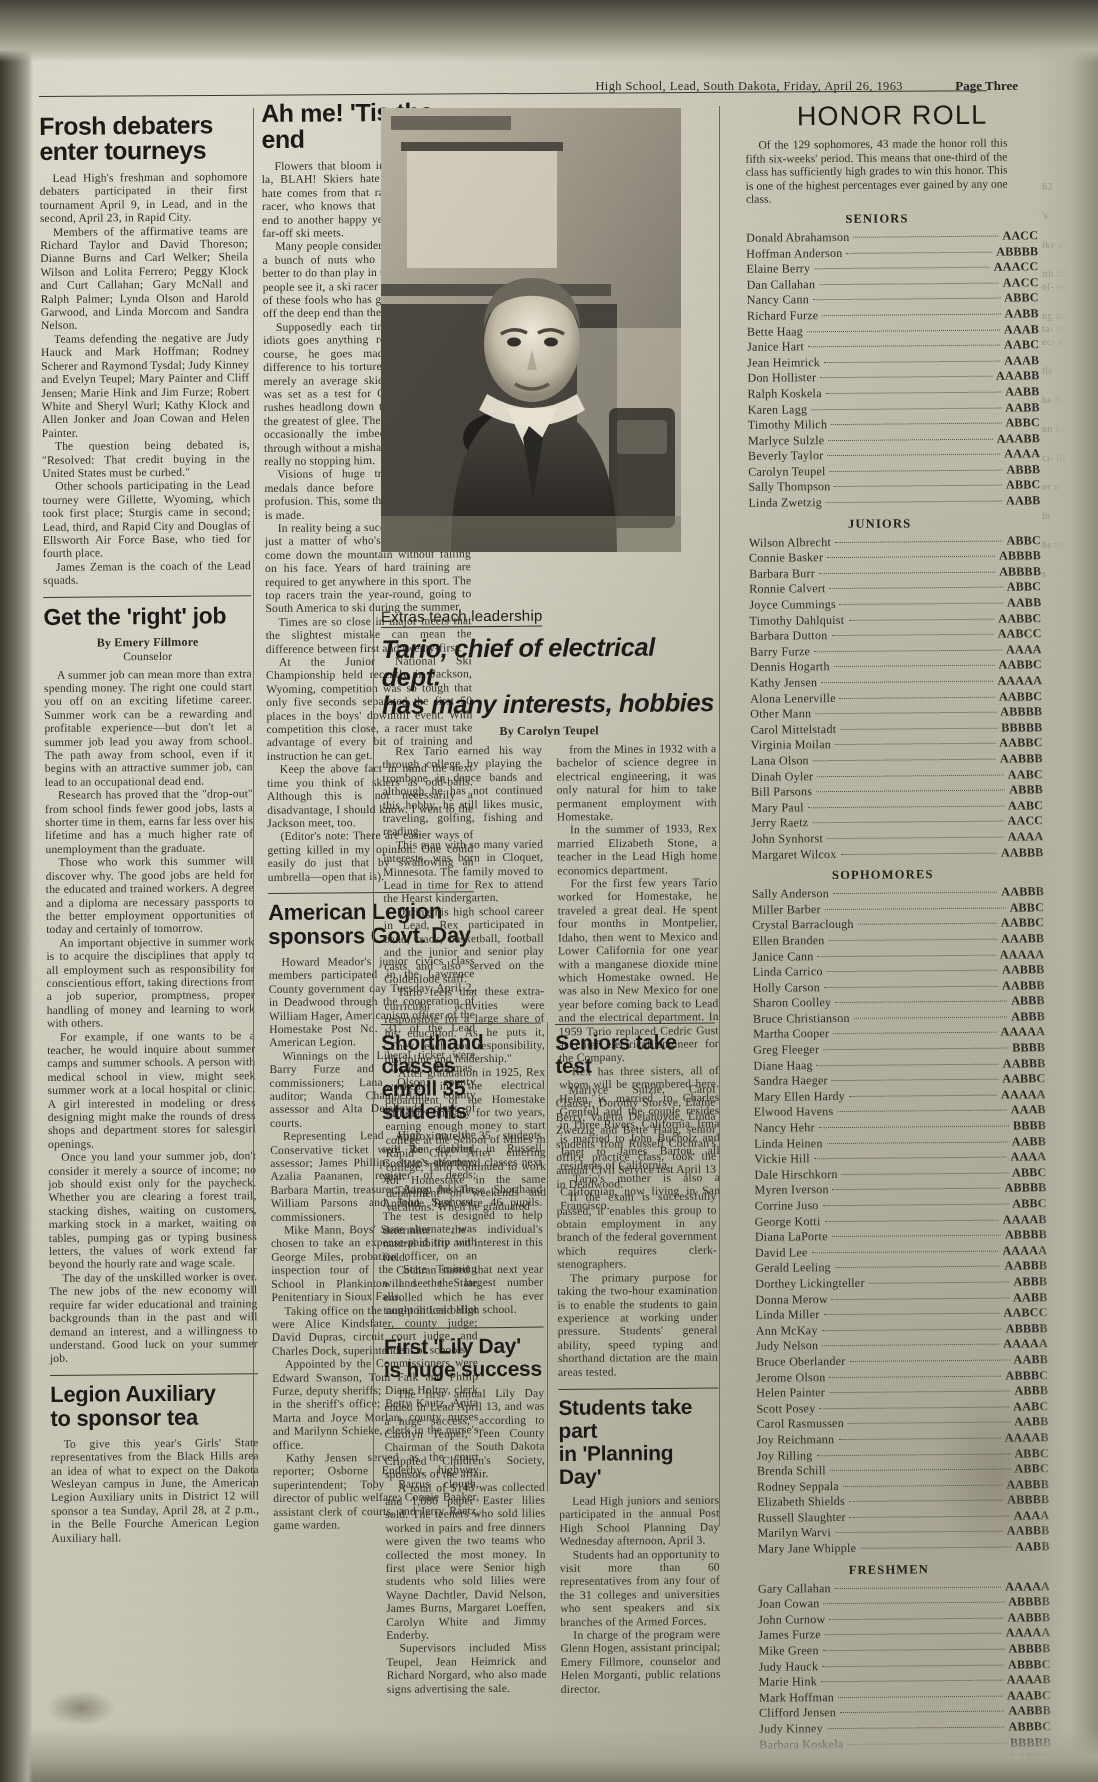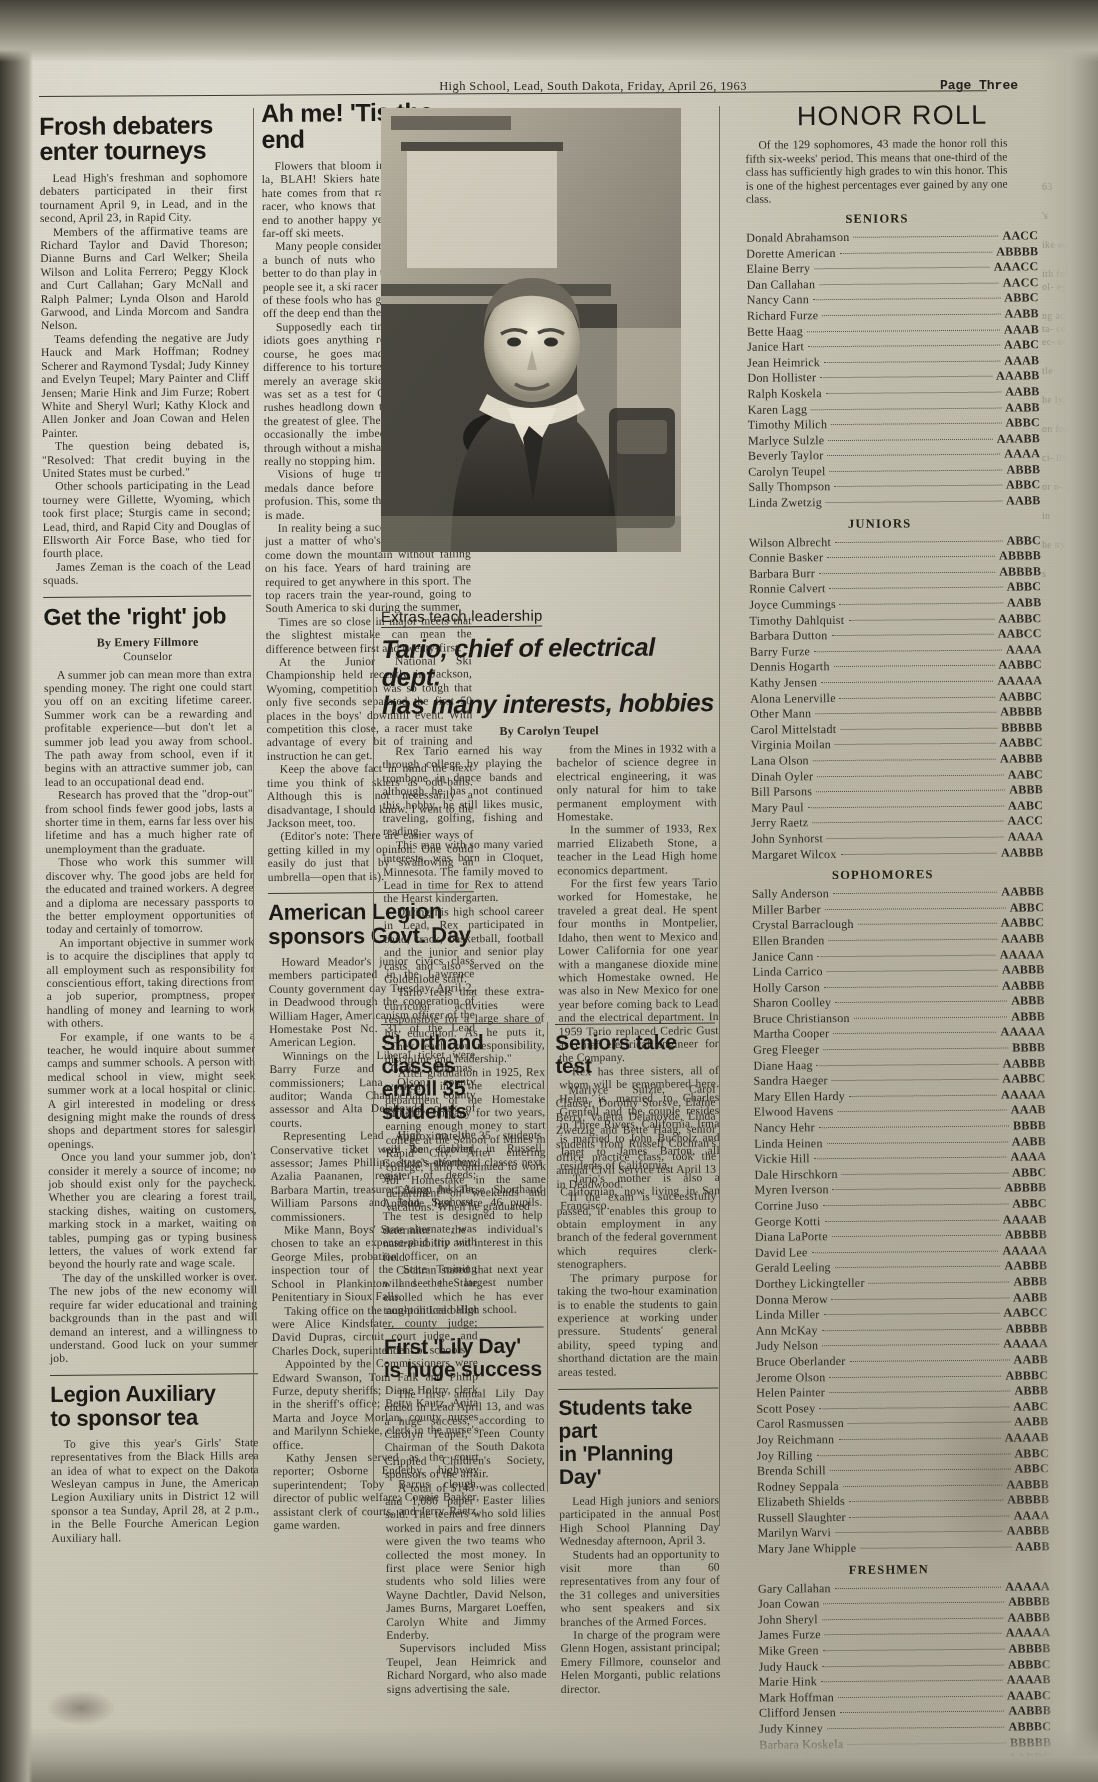--- a/index.html
+++ b/index.html
@@ -46,26 +46,26 @@
     font-family:"Liberation Serif",serif;font-size:10px;line-height:13px;
     letter-spacing:.3px;overflow:hidden;
   }
   .ghostcol div{margin-bottom:16px;}
 
   .sheet{position:absolute;left:33px;top:62px;width:1005px;height:1700px;z-index:10;}
 
   
   .masthead{
     position:absolute;left:250px;top:17px;width:620px;
-    text-align:center;font-size:12.5px;letter-spacing:.4px;color:#2c2a25;
+    text-align:right;font-size:12.5px;letter-spacing:.4px;color:#2c2a25;
     font-family:"Liberation Serif",serif;
   }
   .pagenum{
     position:absolute;right:20px;top:16px;
-    font-family:Liberation Mono, monospace;font-weight:bold;font-size:13px;color:#23211d;text-align:right;
+    font-family:Liberation Serif, serif;font-weight:bold;font-size:13px;color:#23211d;text-align:right;
   }
   .rule{
     position:absolute;left:6px;top:34px;width:948px;height:0;
     border-top:1.6px solid #3b392f;
     transform:rotate(-0.35deg);transform-origin:left center;
   }
 
   
   .col{position:absolute;color:#2b2924;}
   .body{
@@ -375,21 +375,21 @@
       </div>
       <div id="honorClasses">
           <div class="clsname">SENIORS</div>
           <div class="hrlist">
             <div class="hrrow">
               <span class="hrname">Donald Abrahamson</span>
               <span class="hrdots"></span>
               <span class="hrgrade">AACC</span>
             </div>
             <div class="hrrow">
-              <span class="hrname">Dorette American</span>
+              <span class="hrname">Hoffman Anderson</span>
               <span class="hrdots"></span>
               <span class="hrgrade">ABBBB</span>
             </div>
             <div class="hrrow">
               <span class="hrname">Elaine Berry</span>
               <span class="hrdots"></span>
               <span class="hrgrade">AAACC</span>
             </div>
             <div class="hrrow">
               <span class="hrname">Dan Callahan</span>
@@ -799,21 +799,21 @@
               <span class="hrname">Gary Callahan</span>
               <span class="hrdots"></span>
               <span class="hrgrade">AAAAA</span>
             </div>
             <div class="hrrow">
               <span class="hrname">Joan Cowan</span>
               <span class="hrdots"></span>
               <span class="hrgrade">ABBBB</span>
             </div>
             <div class="hrrow">
-              <span class="hrname">John Sheryl</span>
+              <span class="hrname">John Curnow</span>
               <span class="hrdots"></span>
               <span class="hrgrade">AABBB</span>
             </div>
             <div class="hrrow">
               <span class="hrname">James Furze</span>
               <span class="hrdots"></span>
               <span class="hrgrade">AAAAA</span>
             </div>
             <div class="hrrow">
               <span class="hrname">Mike Green</span>

